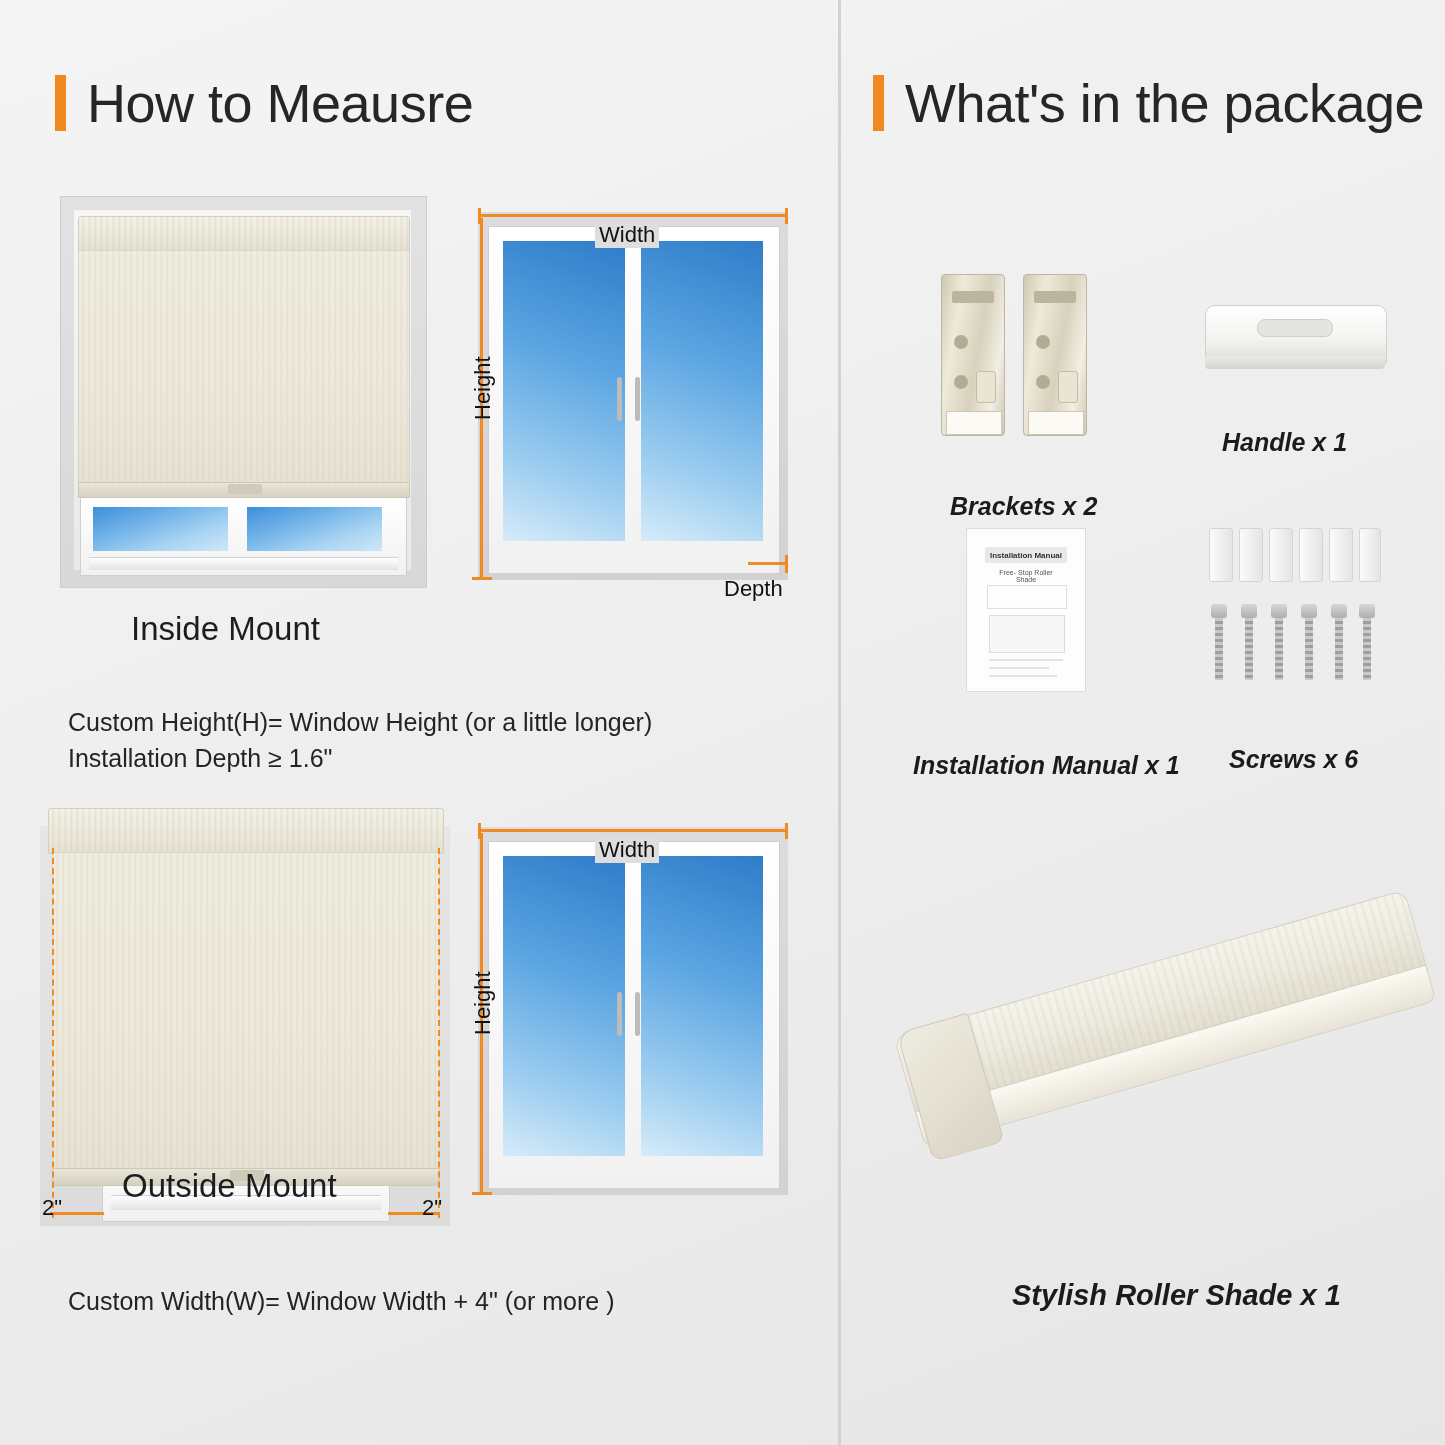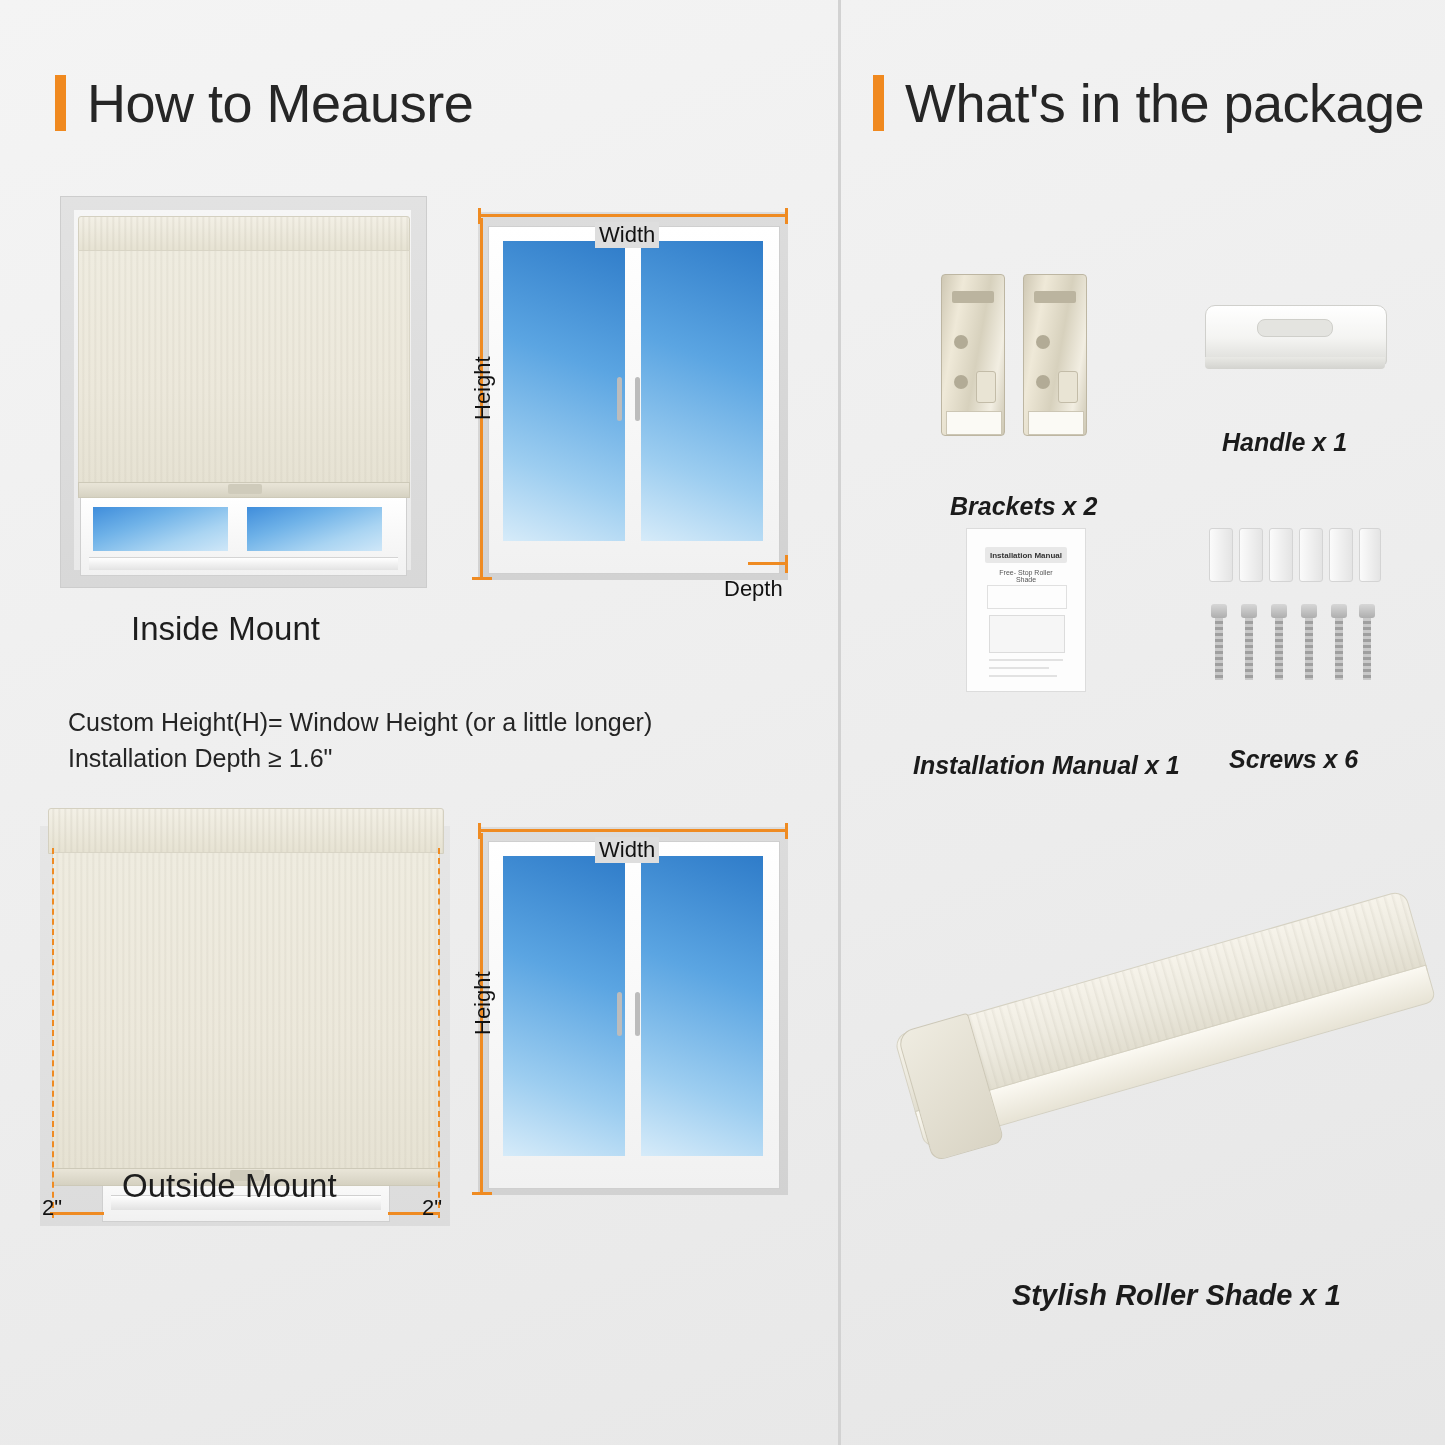--- a/index.html
+++ b/index.html
@@ -237,20 +237,21 @@
     <div class="dim-line" style="left:18px; top:14px; width:310px; height:3px;"></div>
     <div class="dim-line" style="left:18px; top:8px; width:3px; height:16px;"></div>
     <div class="dim-line" style="left:325px; top:8px; width:3px; height:16px;"></div>
     <div class="dim-label" style="left:135px; top:22px; background:#dedede; padding:0 4px;">Width</div>
     <div class="dim-line" style="left:20px; top:18px; width:3px; height:362px;"></div>
     <div class="dim-line" style="left:12px; top:377px; width:20px; height:3px;"></div>
     <div class="dim-label vert" style="left:10px; top:220px;">Height</div>
   </div>
 
   <div class="sec-title" id="t-outside">Outside Mount</div>
+  <div class="spec-line" style="left:68px; top:1287px;">Custom Width(W)= Window Width + 4"  (or more )</div>
 
   <div class="heading" id="h-package">
     <div class="bar"></div>
     <div class="txt">What's in the package</div>
   </div>
 
   <div class="illus" style="left:935px; top:270px; width:170px; height:170px;">
     <div style="position:absolute; left:6px; top:4px; width:62px; height:160px; background:linear-gradient(100deg,#cfc8b4 0%, #efe9d8 25%, #d7d1bd 55%, #f2eee2 80%, #cdc7b3 100%); border:1px solid #bdb6a2; border-radius:4px;">
       <div style="position:absolute; left:10px; top:16px; width:42px; height:12px; background:#bbb49f; border-radius:2px;"></div>
       <div style="position:absolute; left:12px; top:60px; width:14px; height:14px; background:#b2ab96; border-radius:50%;"></div>

